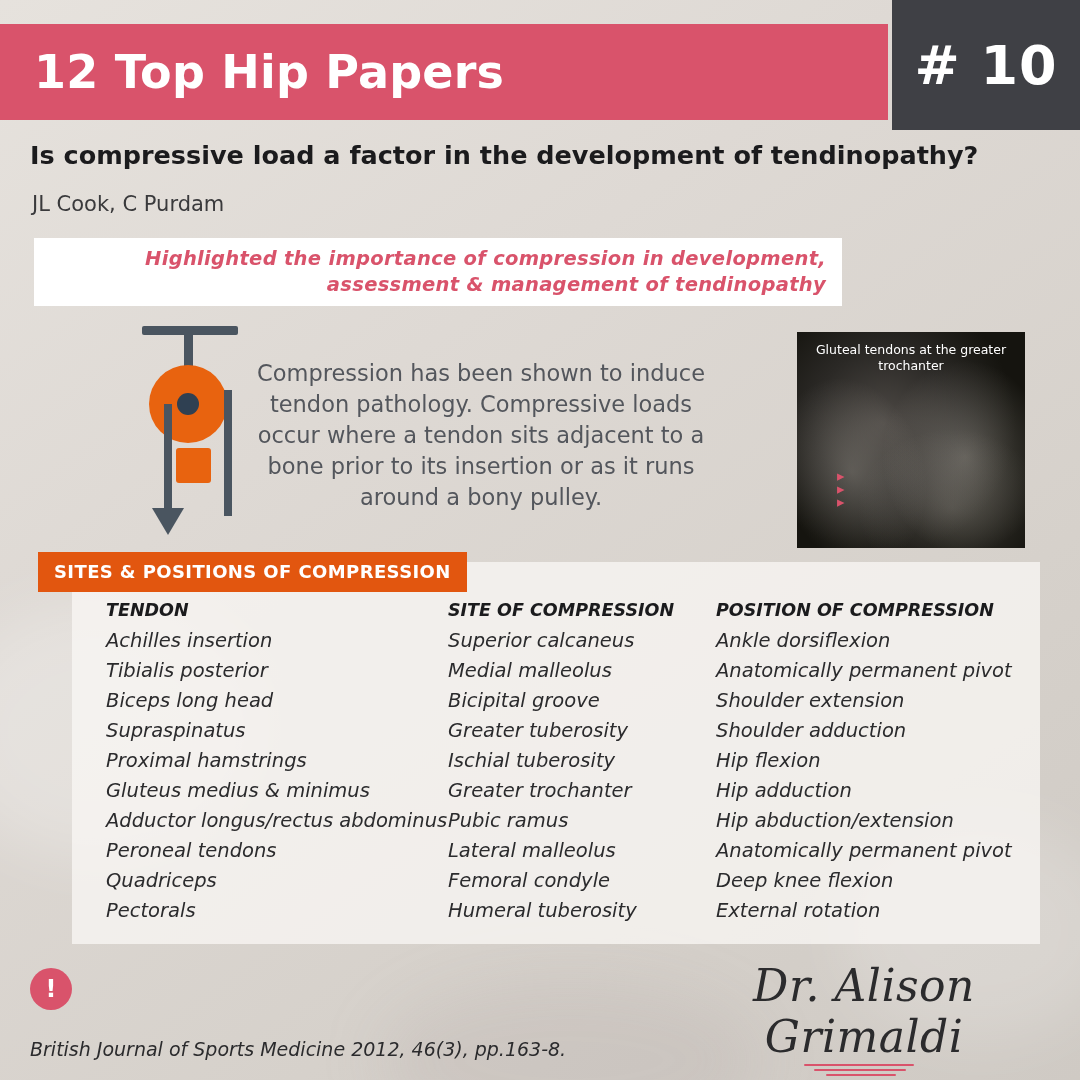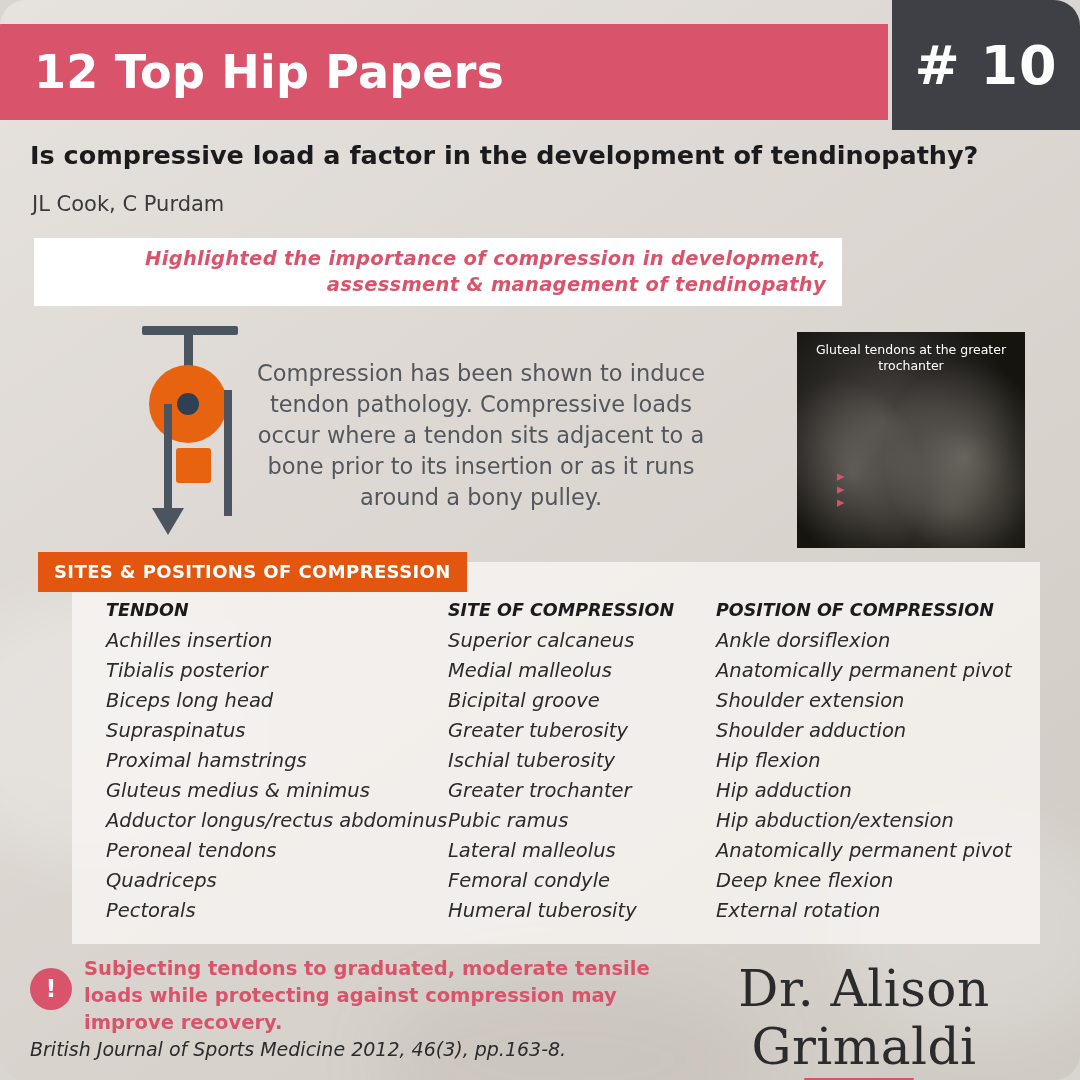--- a/index.html
+++ b/index.html
@@ -12,21 +12,20 @@
     font-family: "DejaVu Sans", sans-serif;
     background: #d9d5d0;
     overflow: hidden;
   }
   .page {
     position: relative;
     width: 1080px;
     height: 1080px;
     background: linear-gradient(145deg, #e6e2dd 0%, #ded9d4 35%, #d6d1cb 70%, #cfcac4 100%);
     overflow: hidden;
-    border-radius: 26px;
   }
   
   .bg-blot {
     position: absolute;
     border-radius: 50%;
     background: rgba(255,255,255,0.25);
     filter: blur(30px);
   }
   .bg-blot.b1 { left: -60px; top: 600px; width: 320px; height: 260px; }
   .bg-blot.b2 { right: -40px; top: 820px; width: 280px; height: 220px; background: rgba(255,255,255,0.18); }
@@ -249,21 +248,22 @@
     color: #2b2b2d;
   }
   .signature {
     position: absolute;
     right: 26px; top: 960px;
     width: 380px;
     text-align: center;
   }
   .signature .sig-name {
     font-family: "DejaVu Serif", serif;
-    font-size: 50px;
+    font-style: italic;
+    font-size: 44px;
     color: #2b2b2d;
     letter-spacing: 0.5px;
   }
   .sig-underline {
     margin: 2px auto 0 auto;
     width: 120px; height: 14px;
     position: relative;
   }
   .sig-underline i {
     position: absolute;
@@ -395,21 +395,20 @@
       </div>
       <div class="tbl-row">
         <div class="cell col1">Pectorals</div>
         <div class="cell col2">Humeral tuberosity</div>
         <div class="cell col3">External rotation</div>
       </div>
     </div>
   </div>
 
   <div class="footer-icon">!</div>
-  <div class="footer-note">Subjecting tendons to graduated, moderate tensile loads while protecting against compression may improve recovery.</div>
   <div class="footer-ref">British Journal of Sports Medicine 2012, 46(3), pp.163-8.</div>
 
   <div class="signature">
     <div class="sig-name">Dr. Alison Grimaldi</div>
     <div class="sig-underline">
       <i></i>
         <i></i>
         <i></i>
     </div>
     <div class="sig-sub">PHYSIOTHERAPIST, RESEARCHER &amp; EDUCATOR</div>

